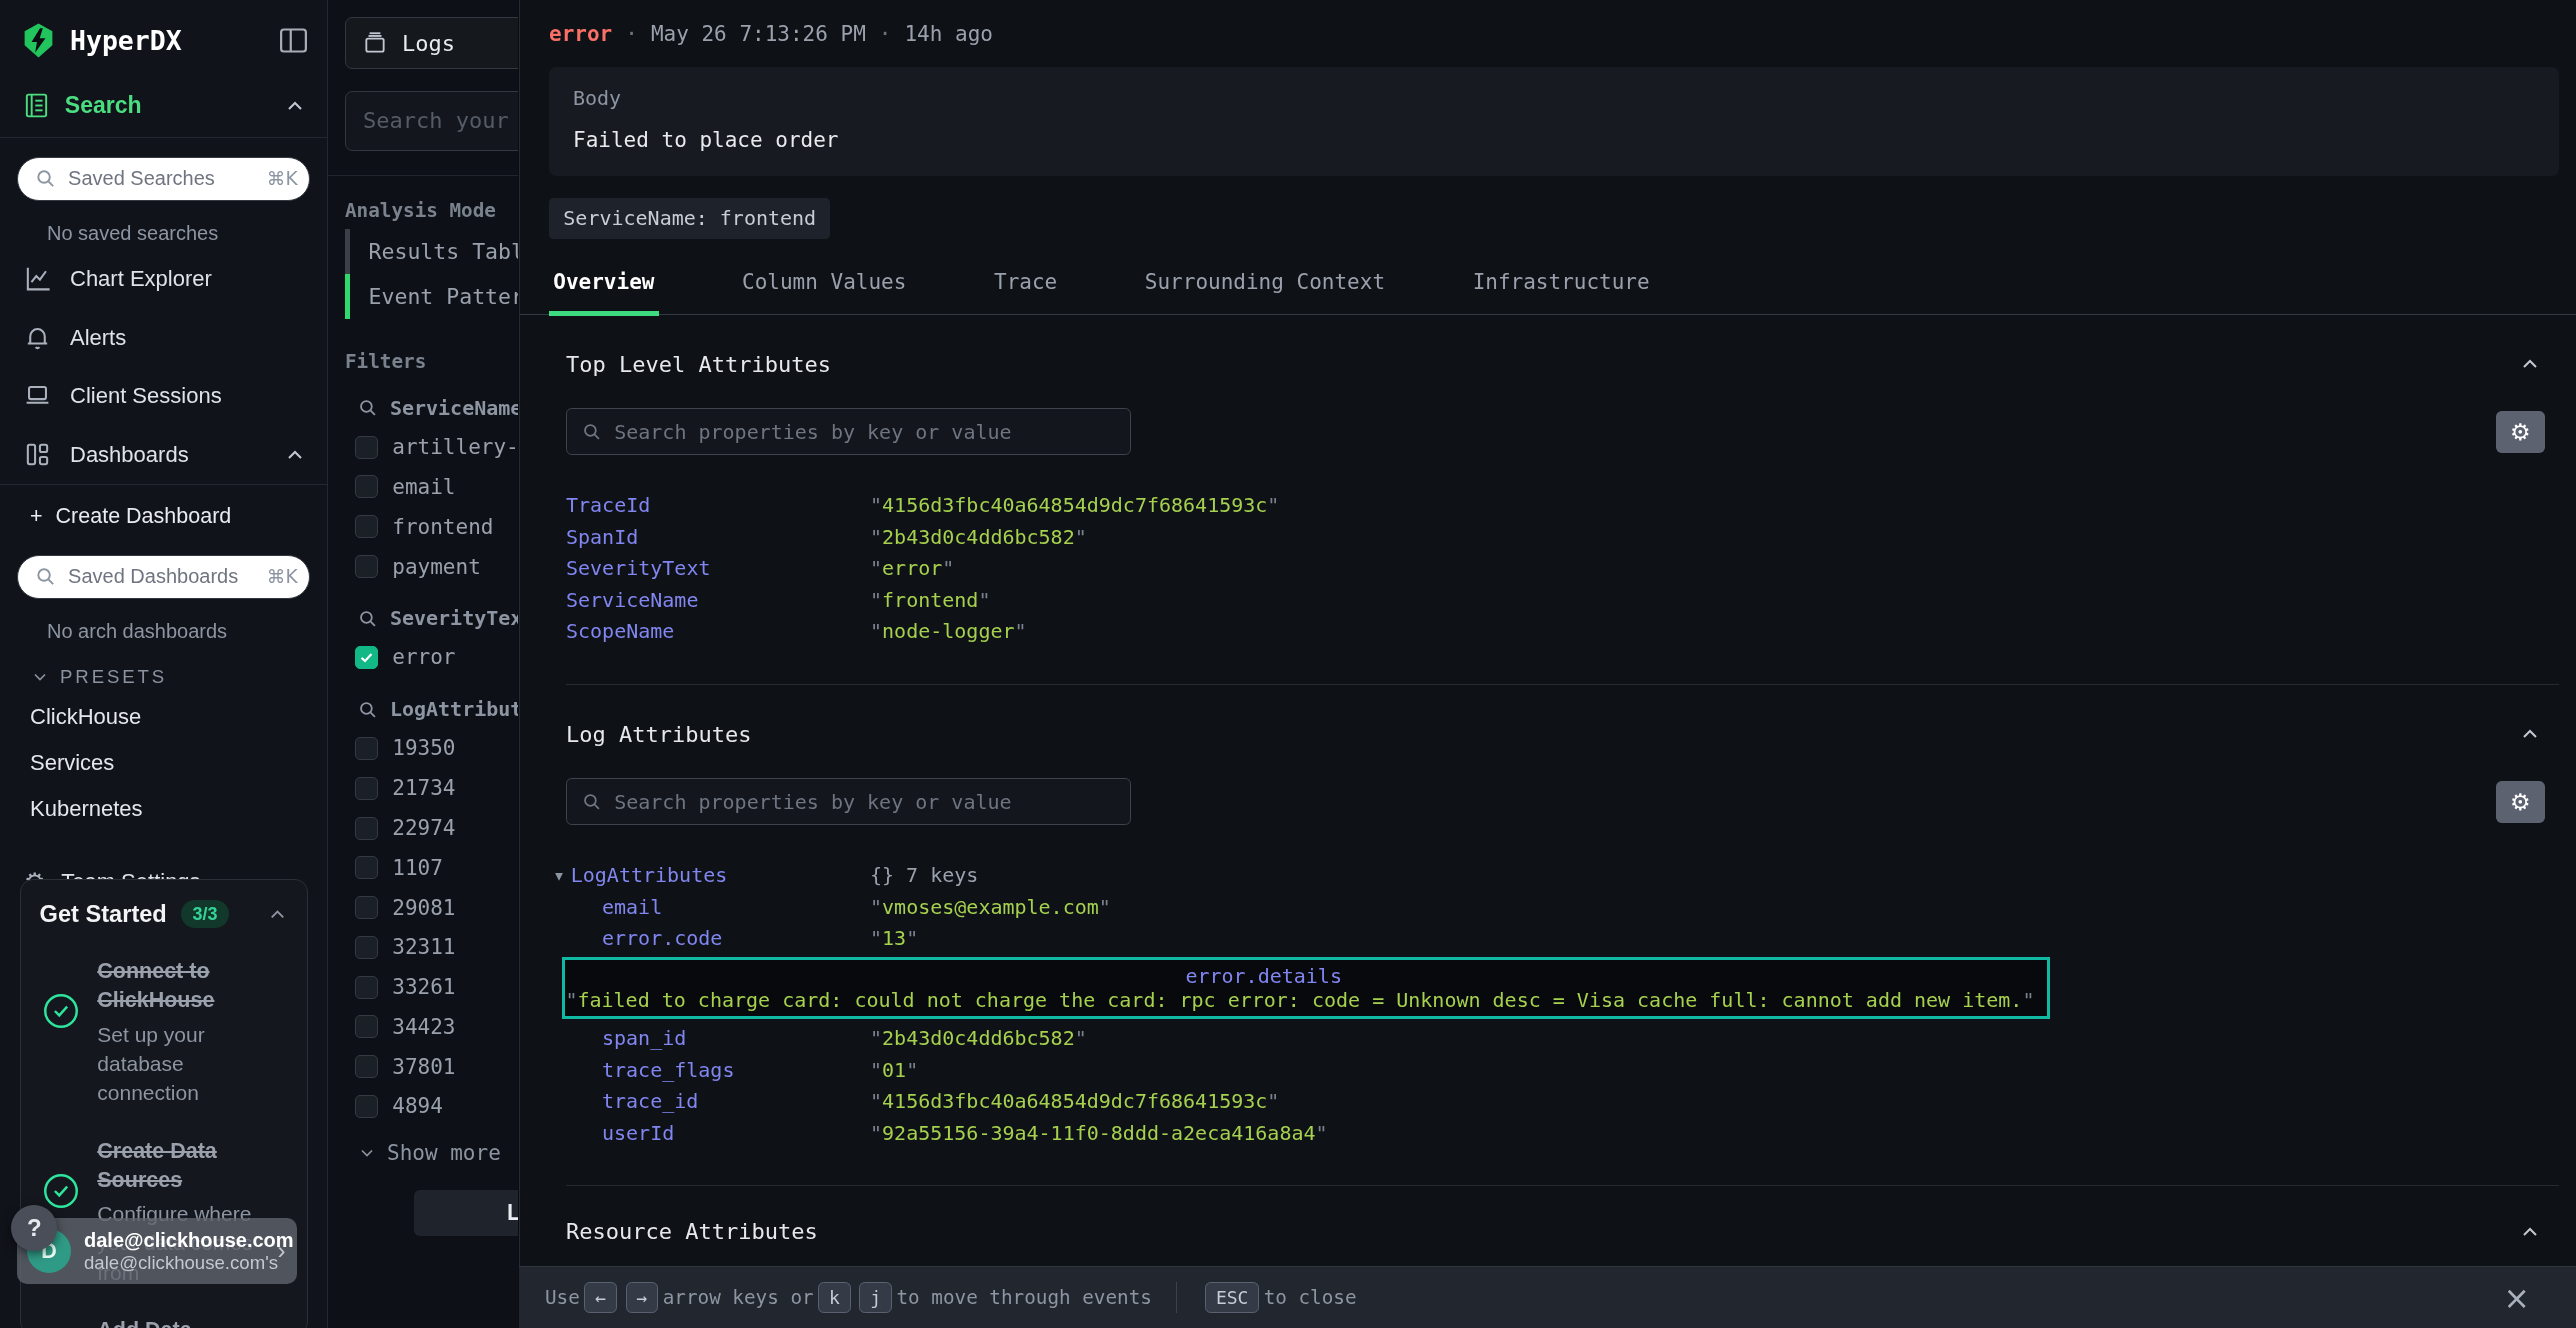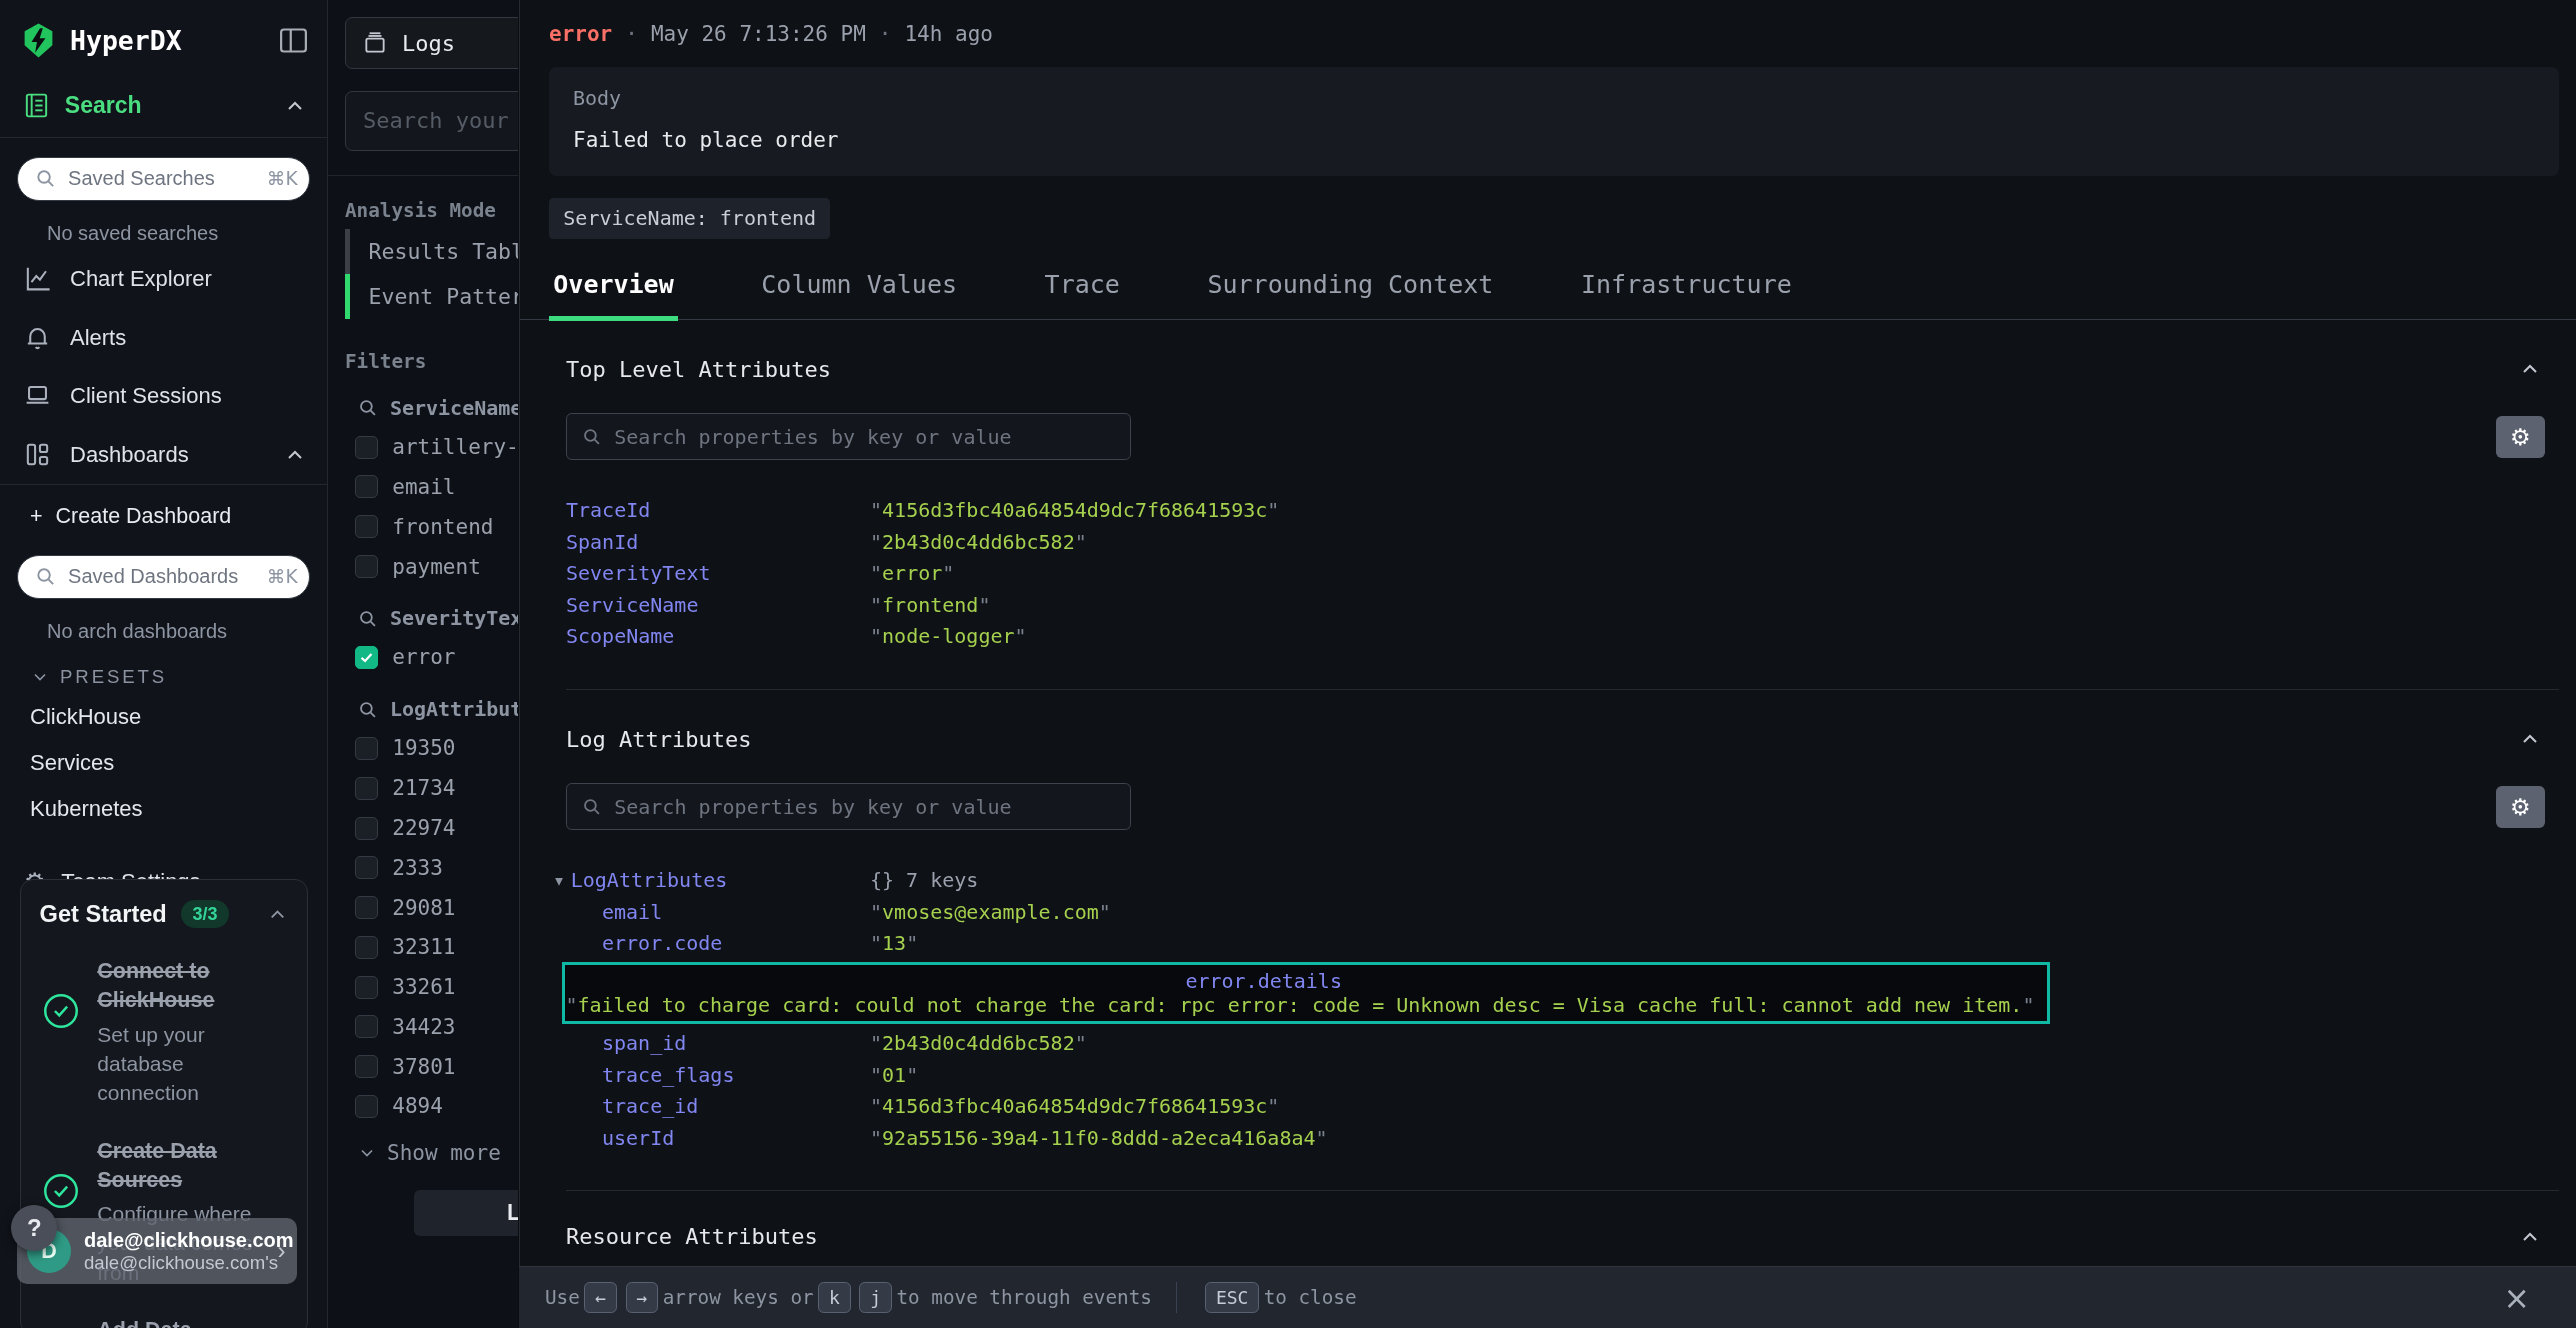--- a/index.html
+++ b/index.html
@@ -90,21 +90,21 @@
   .phead { display:flex; align-items:center; gap:13px; padding:21.5px 0 0 29px;
     font-family:"DejaVu Sans Mono", monospace; font-size:21px; }
   .sev { color:#f97066; font-weight:bold; }
   .dot { color:#6e7580; } .htime,.hago { color:#9aa1ac; }
   .body-card { margin:21.5px 17px 0 29px; background:#171a21; border-radius:7.2px; padding:18.6px 21.5px 24px 24px; }
   .body-label { color:#8d95a2; font-family:"DejaVu Sans Mono", monospace; font-size:20px; }
   .body-text { color:#e8eaed; font-family:"DejaVu Sans Mono", monospace; font-size:21px; margin-top:18.6px; }
   .svc-tag { display:inline-block; margin:21.5px 0 0 29px; background:#1e222a; border-radius:4.3px;
     padding:8.6px 14.3px; font-family:"DejaVu Sans Mono", monospace; font-size:20px; color:#c8cdd6; }
   .tabs { display:flex; gap:79px; padding:31.5px 0 0 29px; border-bottom:1.4px solid #343a43; }
-  .tab { font-family:"DejaVu Sans Mono", monospace; font-size:25px; color:#9aa1ac; padding:0 4.3px 17px 4.3px; cursor:pointer; }
+  .tab { font-family:"DejaVu Sans Mono", monospace; font-size:21px; color:#9aa1ac; padding:0 4.3px 17px 4.3px; cursor:pointer; }
   .tab.active { color:#ffffff; font-weight:bold; border-bottom:5px solid #3edc81; margin-bottom:-2.5px; }
 
   .section { padding:0 17px 0 46px; }
   .sec-head { display:flex; align-items:center; padding-top:37px; }
   .sec-title { font-family:"DejaVu Sans Mono", monospace; font-size:22px; color:#e6e8ec; flex:1; }
   .sec-chev { color:#c3c8d1; margin-right:17px; cursor:pointer; }
   .search-row { display:flex; align-items:center; margin-top:31.5px; }
   .prop-search { width:565px; height:47px; background:#13161c; border:1.4px solid #3f434d; border-radius:5.7px;
     display:flex; align-items:center; gap:11.4px; padding:0 14.3px; }
   .prop-search .ph { font-family:"DejaVu Sans Mono", monospace; font-size:20px; color:#6e7580; }
@@ -420,21 +420,21 @@
     <div class="fopt">
         <span class="cbox"></span>
         <span class="ftxt">21734</span>
       </div>
     <div class="fopt">
         <span class="cbox"></span>
         <span class="ftxt">22974</span>
       </div>
     <div class="fopt">
         <span class="cbox"></span>
-        <span class="ftxt">2333</span>
+        <span class="ftxt">1107</span>
       </div>
     <div class="fopt">
         <span class="cbox"></span>
         <span class="ftxt">29081</span>
       </div>
     <div class="fopt">
         <span class="cbox"></span>
         <span class="ftxt">32311</span>
       </div>
     <div class="fopt">

